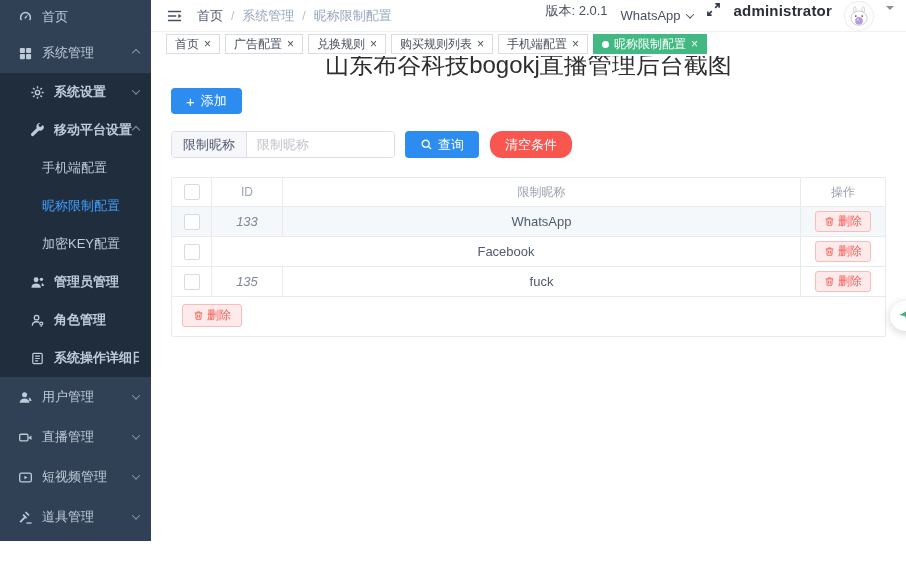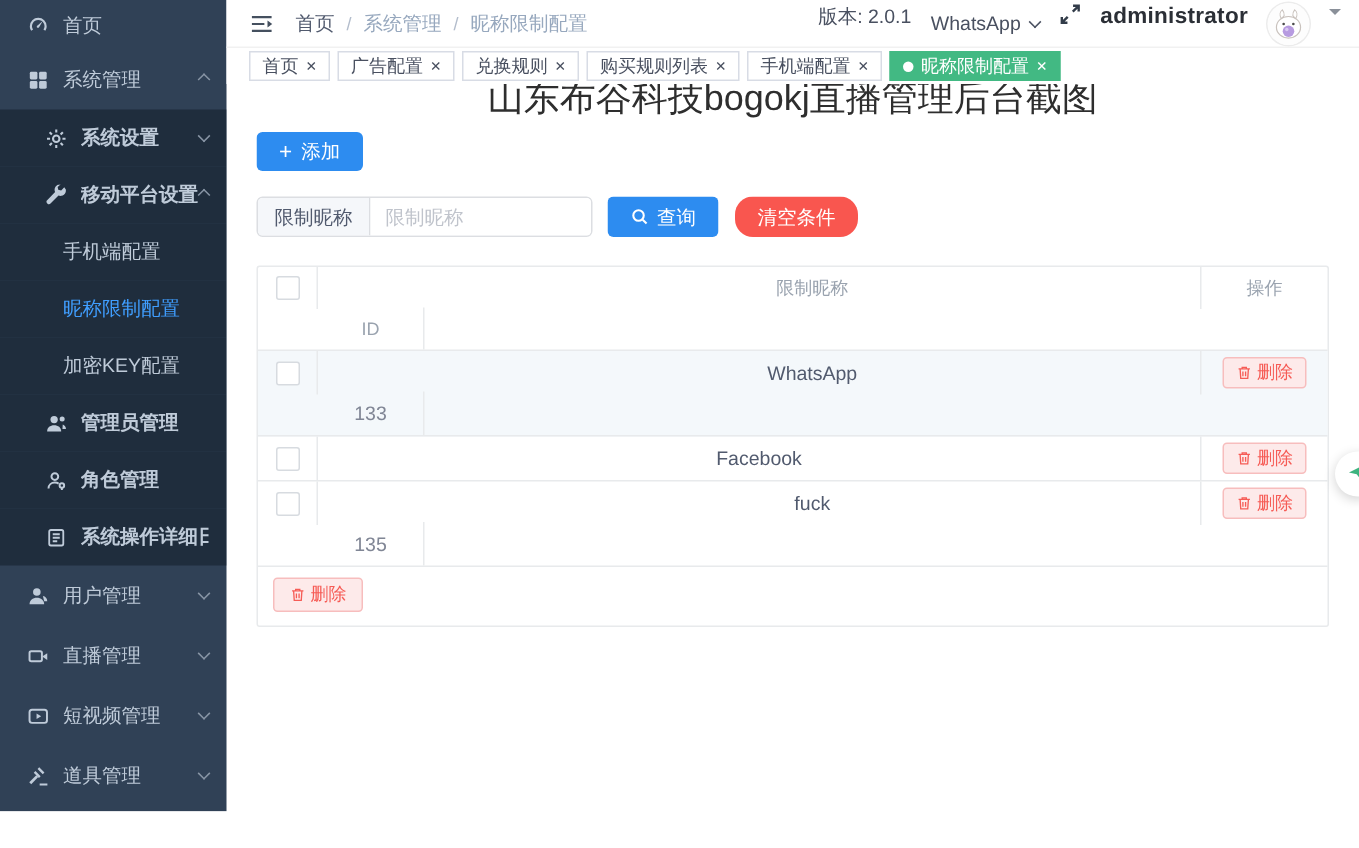--- a/index.html
+++ b/index.html
@@ -66,24 +66,24 @@
   .clear-btn{margin-left:3px;}
 
   
   .tbl{border:1px solid #e8eaec;border-radius:2px;background:#fff;}
   .tr{display:flex;border-bottom:1px solid #e8eaec;}
   .tr.stripe{background:#f4f8fb;}
   .td{display:flex;align-items:center;justify-content:center;font-size:13px;color:#515a6e;height:29px;border-right:1px solid #e8eaec;box-sizing:border-box;}
   .td:last-child{border-right:none;}
   .th .td{color:#9aa3af;font-size:12px;height:28px;}
   .c-check{width:40px;flex:none;}
-  .c-id{width:71px;flex:none;margin-top:27px;}
+  .c-id{width:71px;flex:none;}
   .c-nick{flex:1;min-width:0;}
   .c-act{width:84px;flex:none;}
-  .cell-id{color:#808695;}
+  .cell-id{color:#808695;font-style:italic;}
   .checkbox{width:14px;height:14px;border:1px solid #d7dbe0;border-radius:2px;background:#fff;display:inline-block;cursor:pointer;}
   .btn.del{background:#fdeaea;border:1px solid #f7bdbd;color:#f65c56;height:21px;padding:0 8px;font-size:12px;border-radius:3px;gap:3px;}
   .btn.del .b-icon{width:11px;height:11px;}
   .tfoot{padding:7px 10px 9px;}
   .btn.del.big{height:23px;padding:0 10px;}
 
   
   .float-bubble{position:absolute;right:-14px;top:301px;width:30px;height:30px;border-radius:50%;background:#fff;box-shadow:0 2px 8px rgba(0,0,0,.18);display:flex;align-items:center;justify-content:center;z-index:9;cursor:pointer;}
   .float-bubble svg{width:14px;height:14px;}
 </style>

